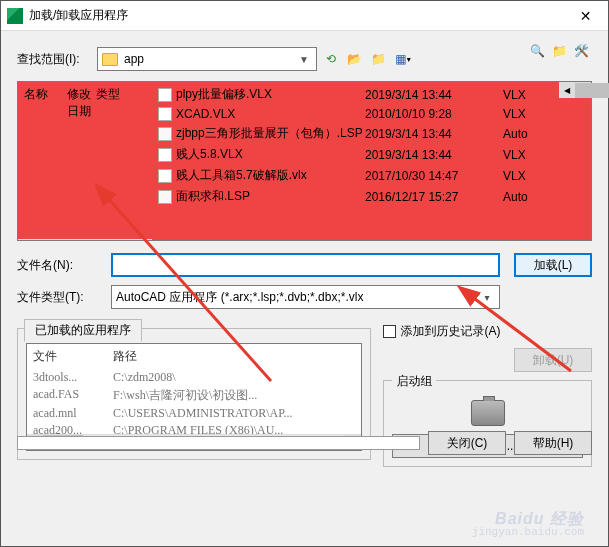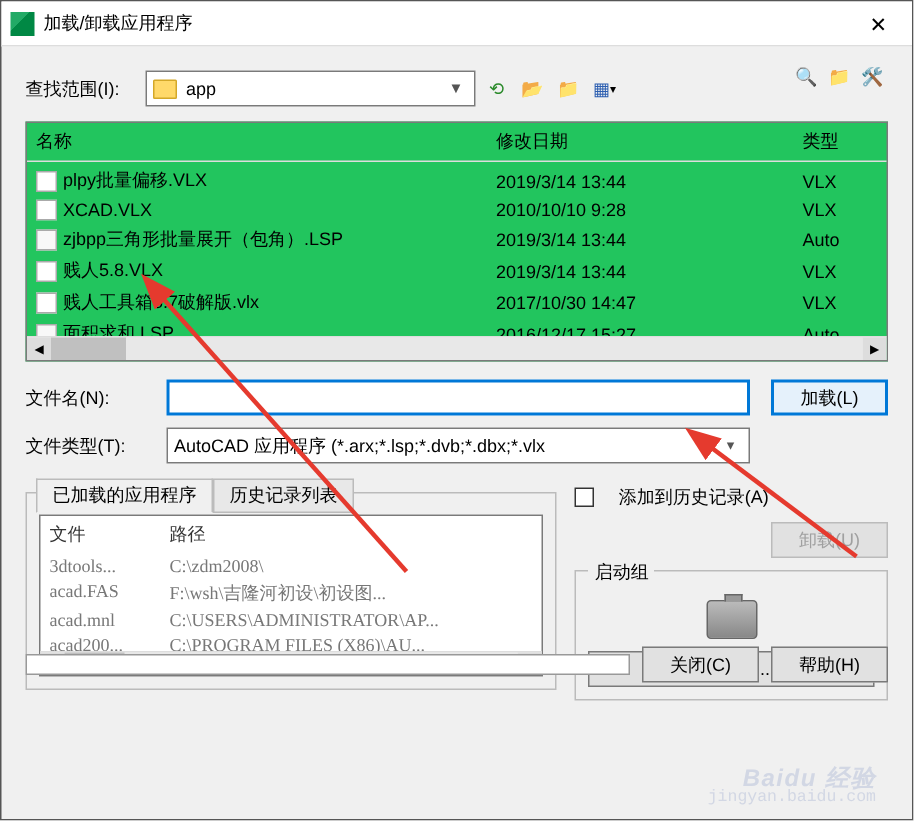--- a/index.html
+++ b/index.html
@@ -11,21 +11,21 @@
   .close-btn { width: 45px; height: 100%; display: flex; align-items: center; justify-content: center; font-size: 14px; }
   .content { padding: 10px 16px 0 16px; position: relative; }
   .row { display: flex; align-items: center; margin-bottom: 6px; }
   .lbl { width: 80px; }
   .folder-combo { flex: 1; height: 24px; border: 1px solid #7a7a7a; background: #fff; display: flex; align-items: center; padding: 0 4px; margin-right: 4px; }
   .folder-icon { width: 16px; height: 13px; background: #ffd96a; border: 1px solid #d4a828; border-radius: 1px; margin-right: 6px; }
   .combo-arrow { width: 16px; text-align: center; font-size: 10px; color: #555; }
   .toolbar-icons { display: flex; gap: 4px; }
   .tb-icon { width: 20px; height: 20px; display: flex; align-items: center; justify-content: center; border: 1px solid transparent; }
   .right-icons { position: absolute; right: 16px; top: 10px; display: flex; gap: 2px; }
-  .filelist-wrap { border: 1px solid #7a7a7a; background: #22c55e; margin-top: 10px; height: 160px; display: flex; flex-direction: column; }
+  .filelist-wrap { border: 1px solid #7a7a7a; background: #ef4444; margin-top: 10px; height: 160px; display: flex; flex-direction: row; }
   .fl-header { display: flex; border-bottom: 1px solid #ddd; padding: 4px 6px; font-size: 12px; }
   .col-name { flex: 3; }
   .col-date { flex: 2; }
   .col-type { width: 50px; text-align: left; }
   .fl-body { flex: 1; overflow: hidden; padding: 2px 6px; }
   .fl-row { display: flex; padding: 2px 0; align-items: center; }
   .file-icon { width: 14px; height: 14px; border: 1px solid #aaa; margin-right: 4px; flex-shrink: 0; background: #fff; }
   .file-icon.lsp { background: #f8f8f8; }
   .fl-row .col-name { display: flex; align-items: center; overflow: hidden; white-space: nowrap; }
   .fl-scroll { height: 16px; background: #f0f0f0; border-top: 1px solid #ddd; display: flex; }
@@ -44,21 +44,21 @@
   .tab { padding: 2px 10px; border: 1px solid #bbb; background: #f0f0f0; font-size: 12px; }
   .tab.active { background: #f0f0f0; border-bottom: 1px solid #f0f0f0; }
   .tab:not(.active) { background: #e8e8e8; }
   .loaded-list { border: 1px solid #7a7a7a; background: #fff; height: 108px; margin-top: 6px; display: flex; flex-direction: column; }
   .ll-header { display: flex; padding: 4px 6px; color: #333; }
   .ll-col-file { width: 80px; }
   .ll-col-path { flex: 1; }
   .ll-body { flex: 1; padding: 0 6px; overflow: hidden; color: #777; }
   .ll-row { display: flex; padding: 1px 0; white-space: nowrap; }
   .ll-scroll { height: 16px; background: #f0f0f0; border-top: 1px solid #ddd; display: flex; }
-  .checkbox-row { display: flex; align-items: center; gap: 16px; }
+  .checkbox-row { display: flex; align-items: center; gap: 4px; }
   .checkbox { width: 13px; height: 13px; border: 1px solid #333; background: #fff; }
   .startup-group { border: 1px solid #bbb; padding: 8px; margin-top: 8px; }
   .startup-title { position: relative; top: -16px; left: 0; background: #f0f0f0; display: inline-block; padding: 0 4px; }
   .briefcase-icon { width: 34px; height: 26px; margin: 4px auto 8px auto; background: linear-gradient(#bbb,#888); border: 1px solid #666; border-radius: 3px; position: relative; }
   .briefcase-icon::before { content: ""; position: absolute; top: -5px; left: 11px; width: 10px; height: 4px; border: 1px solid #666; border-bottom: none; background: #999; }
   .bottom-bar { position: absolute; bottom: 12px; left: 16px; right: 16px; display: flex; align-items: center; gap: 8px; }
   .progress { flex: 1; height: 14px; border: 1px solid #999; background: #fff; }
   .watermark { position: absolute; right: 24px; bottom: 16px; color: #d2d7e4; font-size: 16px; font-weight: bold; font-style: italic; pointer-events: none; letter-spacing: 1px; }
   .watermark-sub { position: absolute; right: 24px; bottom: 8px; color: #d2d7e4; font-size: 11px; pointer-events: none; font-family: Liberation Mono, monospace; }
   svg.arrow-svg { position: absolute; top: 0; left: 0; pointer-events: none; }
@@ -181,21 +181,20 @@
         <span class="combo-arrow">▾</span>
       </div>
       <div style="width:78px;"></div>
     </div>
 
     <div class="lower-flex">
       <div class="lower-left">
         <div class="group">
           <div class="group-tabs">
             <div class="tab active">已加载的应用程序</div>
-            <div class="tab">历史记录列表</div>
           </div>
           <div class="loaded-list">
             <div class="ll-header">
               <div class="ll-col-file">文件</div>
               <div class="ll-col-path">路径</div>
             </div>
             <div class="ll-body" id="ll-body">
                 <div class="ll-row">
                   <div class="ll-col-file">3dtools...</div>
                   <div class="ll-col-path">C:\zdm2008\</div>

